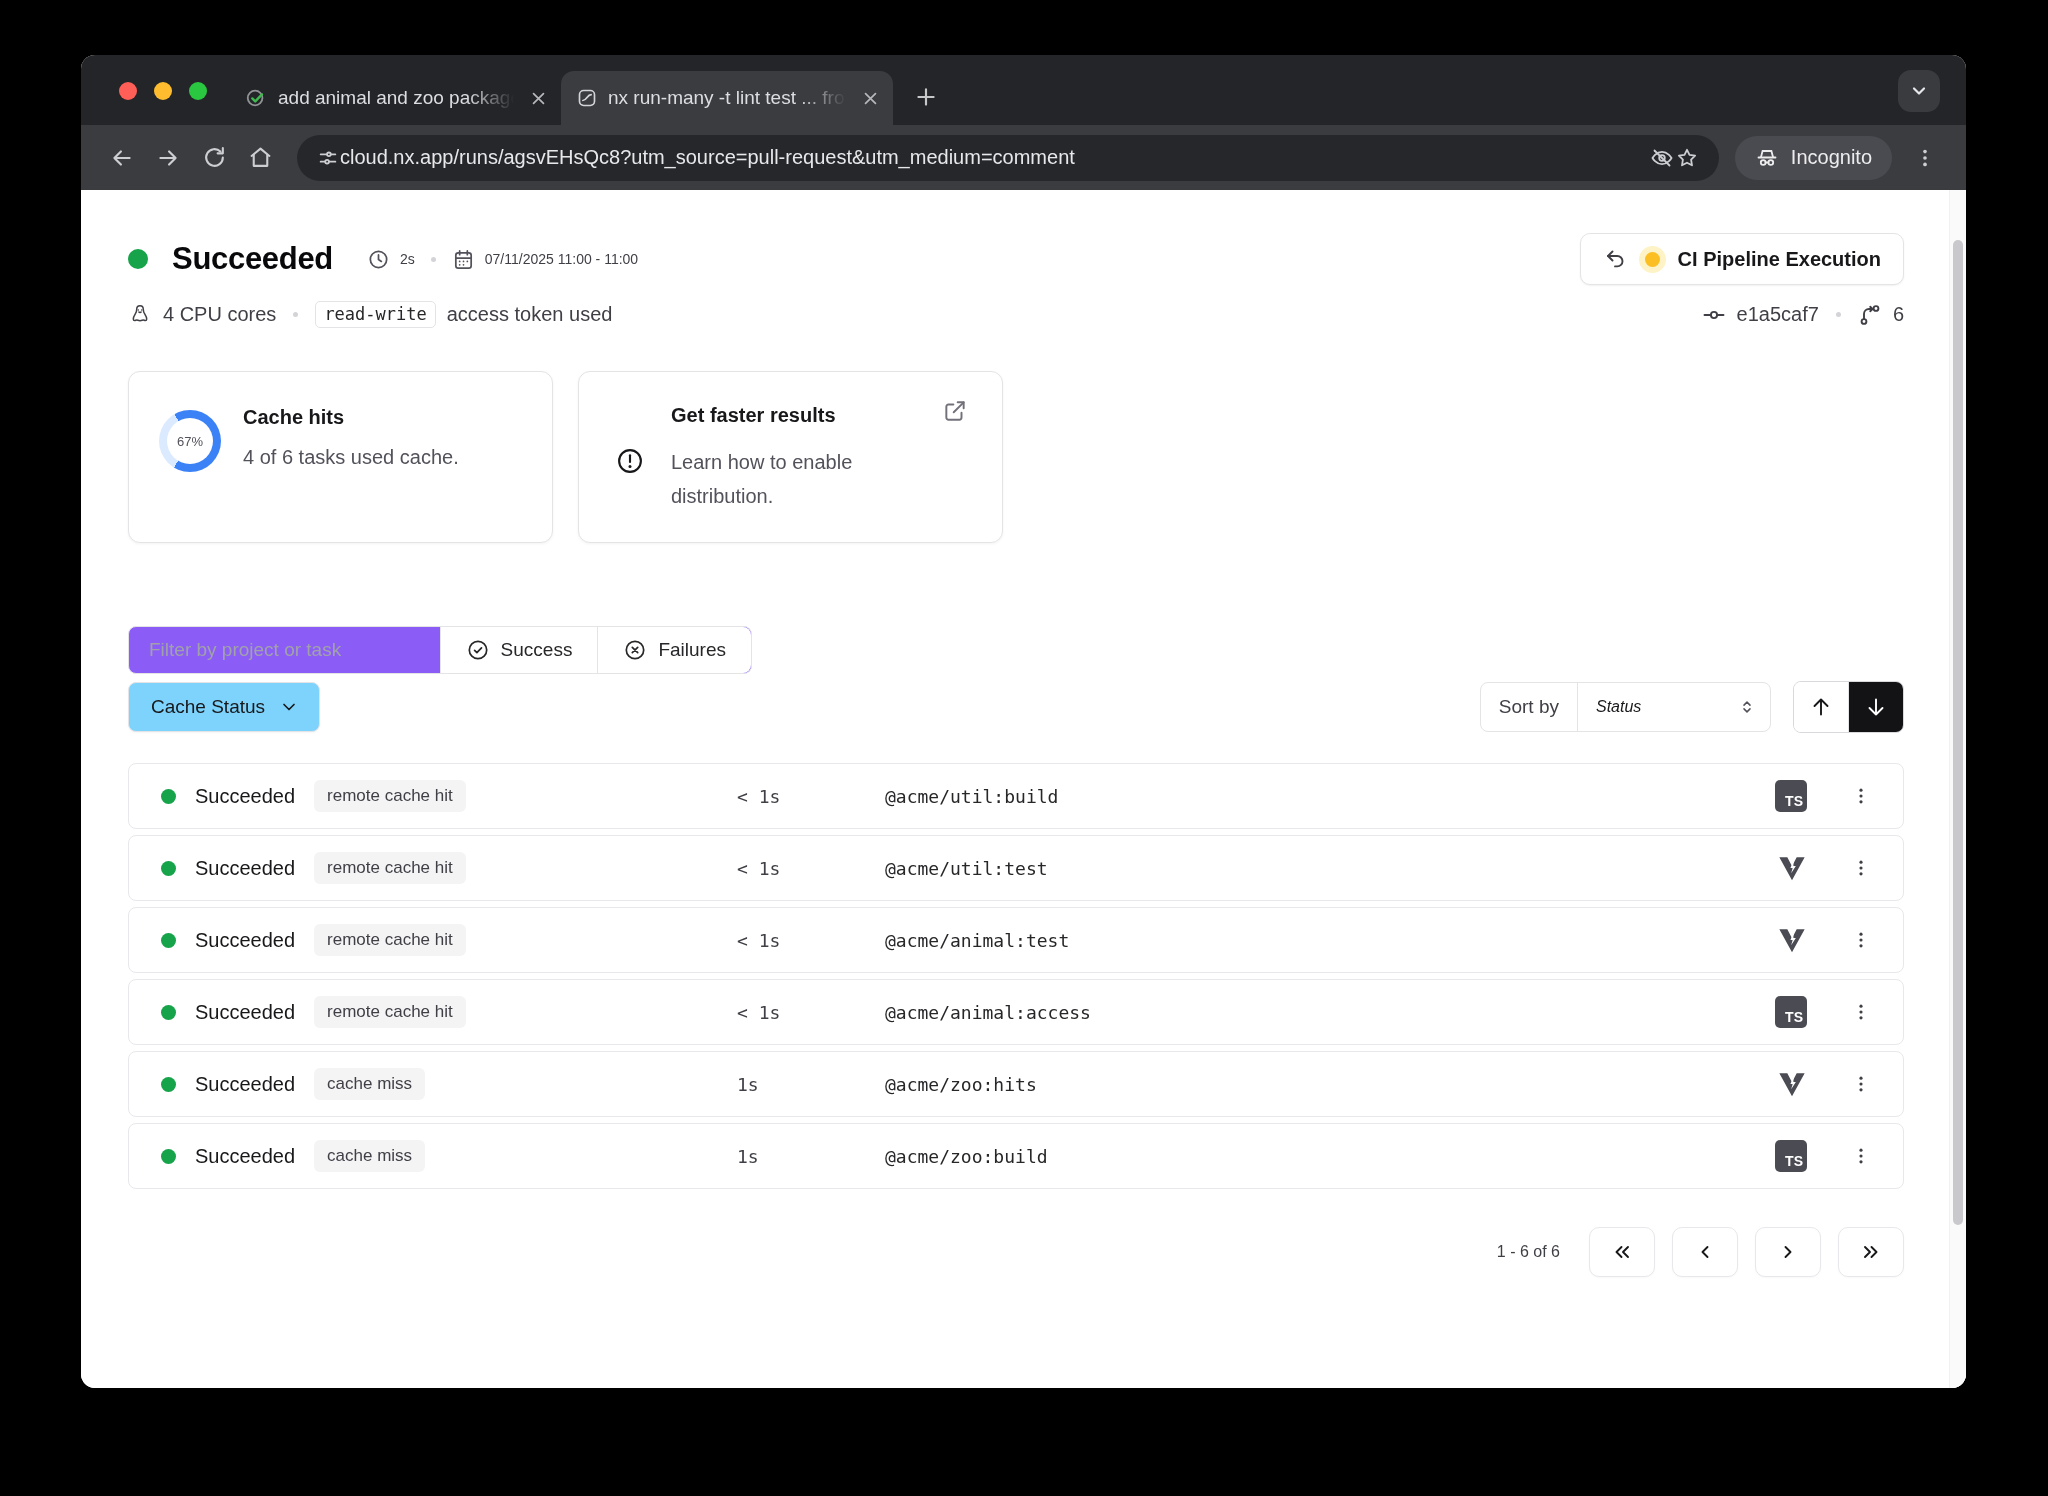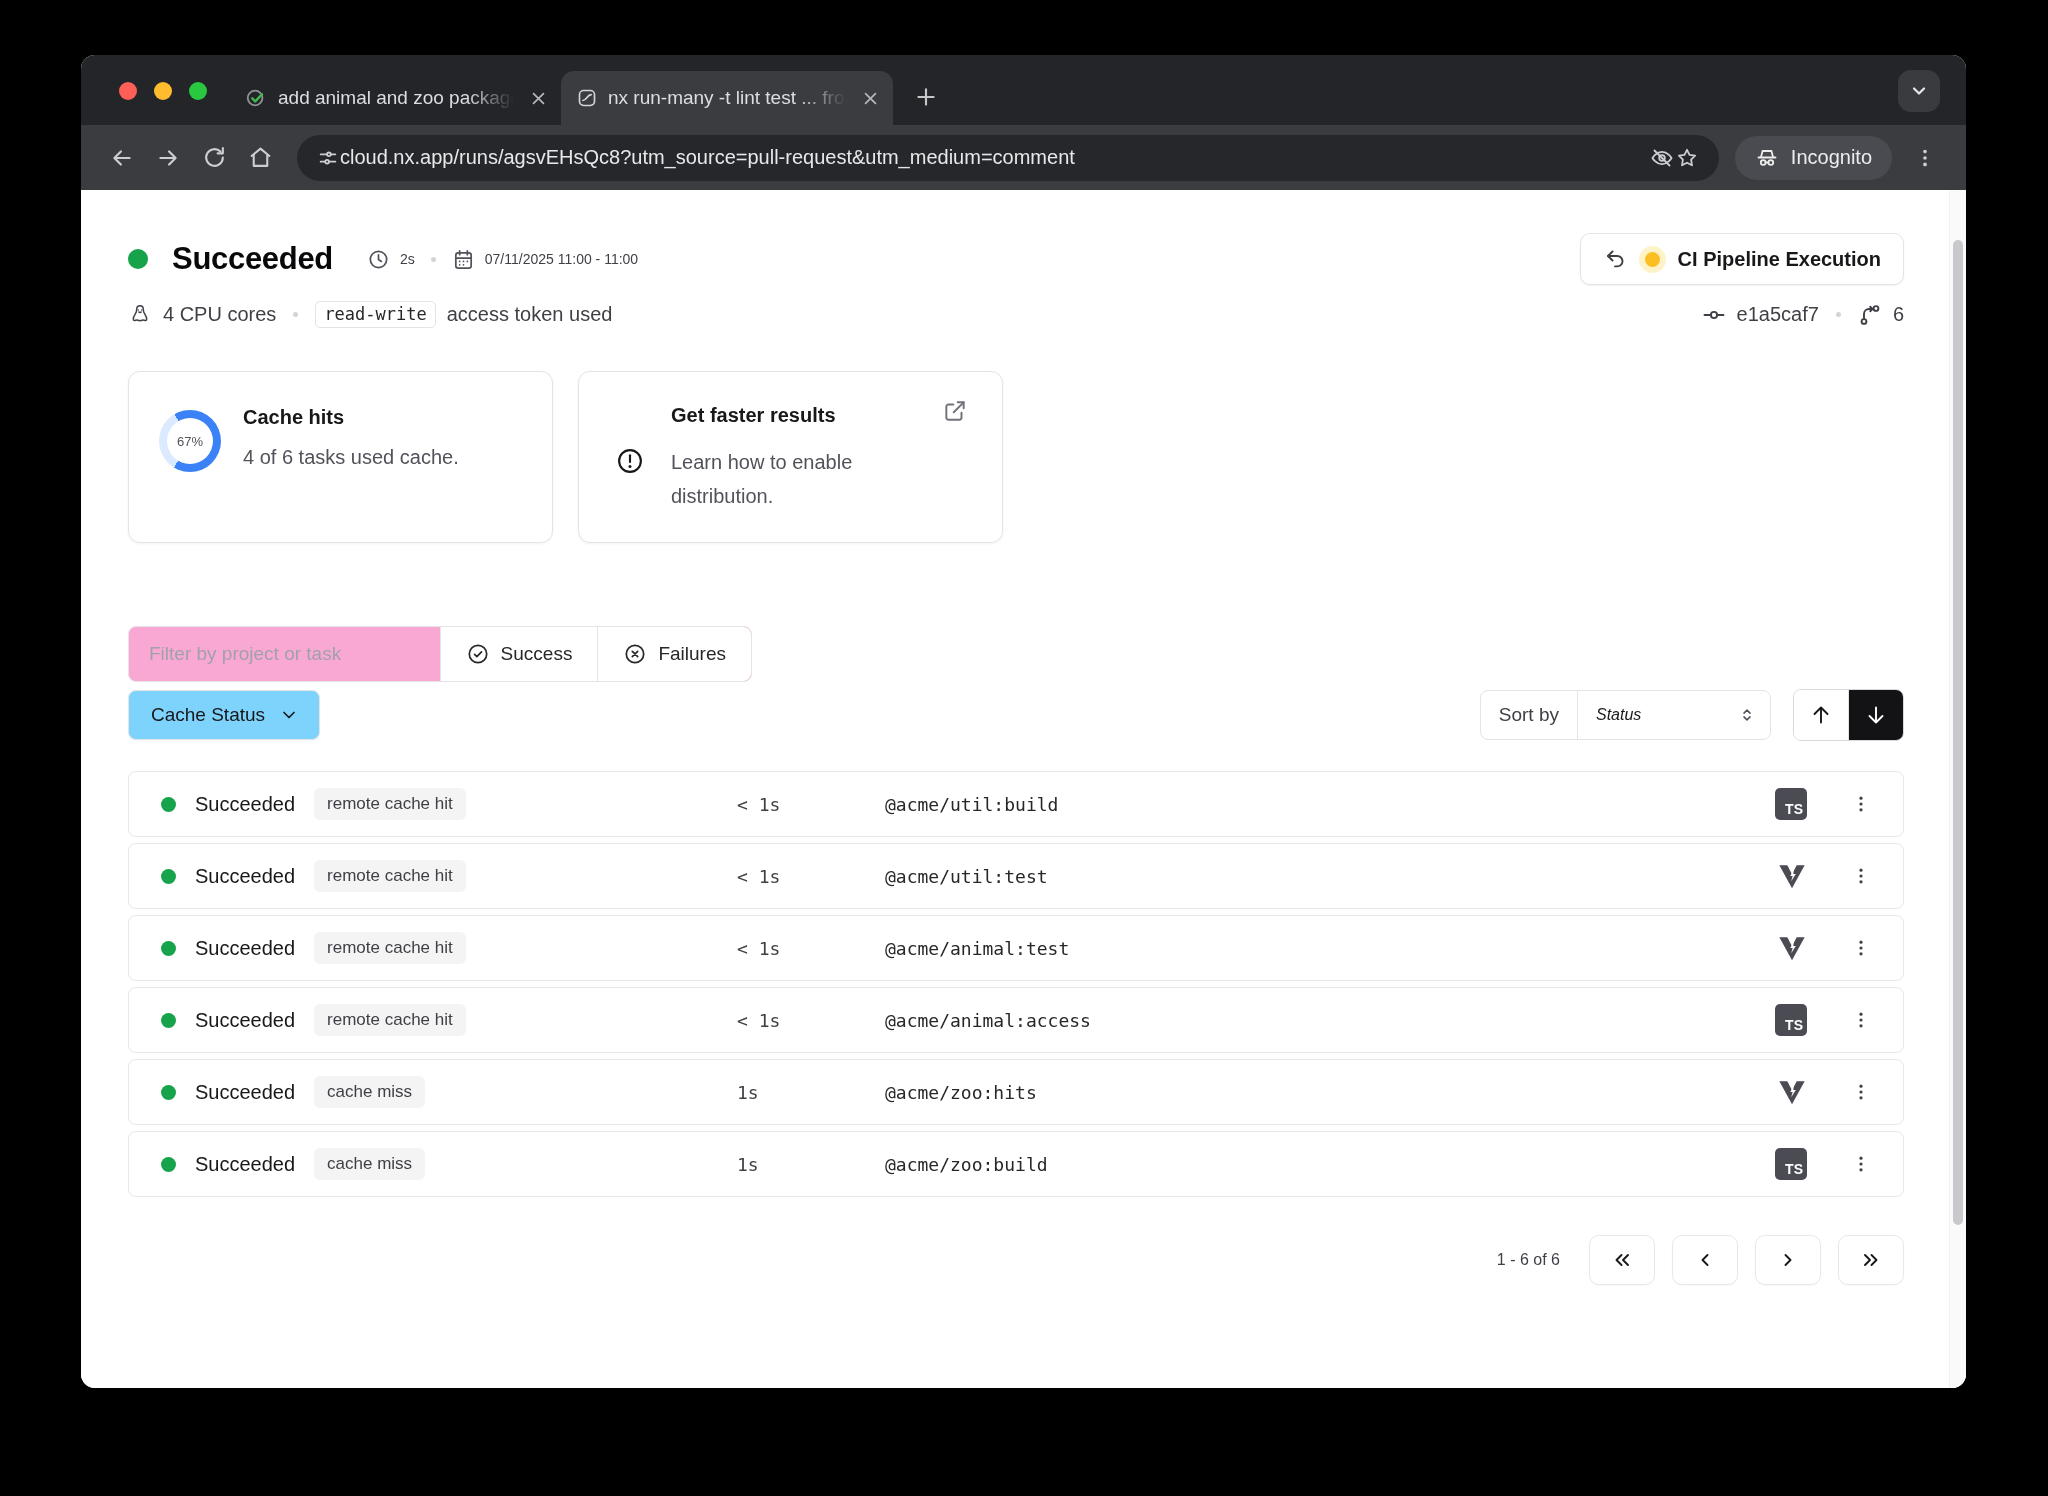--- a/index.html
+++ b/index.html
@@ -52,21 +52,21 @@
   .donut{width:62px;height:62px;border-radius:50%;background:conic-gradient(from -30deg,#3b82f6 0 67%,#dbeafe 67% 100%);position:relative;flex:none;margin-top:4px;}
   .donut::after{content:"";position:absolute;inset:8px;background:#fff;border-radius:50%;}
   .donut-label{position:absolute;inset:0;display:grid;place-items:center;font-size:13px;color:#52525b;z-index:1;}
   .card-title{font-size:20px;font-weight:600;color:#18181b;}
   .card-sub{font-size:20px;color:#52525b;margin-top:11px;line-height:34px;}
   .card2 .card-title{position:absolute;left:92px;top:32px;}
   .card2 .card-sub{position:absolute;left:92px;top:62px;width:240px;}
   .alert-icn{position:absolute;left:36px;top:74px;color:#18181b;}
   .ext-icn{position:absolute;right:34px;top:26px;color:#71717a;cursor:pointer;}
 
-  .filter-row{margin-top:83px;display:flex;height:56px;width:624px;border:1px solid #e4e4e7;border-radius:8px;background:#f9a8d4;box-sizing:border-box;align-items:stretch;}
+  .filter-row{margin-top:83px;display:flex;height:48px;width:624px;border:1px solid #e4e4e7;border-radius:8px;background:#8b5cf6;box-sizing:border-box;align-items:stretch;}
   .filter-input{width:300px;border:none;outline:none;padding:0 20px;font-size:19px;color:#18181b;background:transparent;font-family:"Liberation Sans",sans-serif;}
   .filter-input::placeholder{color:#a1a1aa;}
   .fbtn{display:flex;align-items:center;gap:11px;padding:0 25px;font-size:19px;color:#27272a;border-left:1px solid #e4e4e7;cursor:pointer;background:#fff;}
   .fbtn:last-child{border-radius:0 8px 8px 0;}
 
   .controls{margin-top:7px;display:flex;align-items:center;}
   .cache-status-btn{height:50px;padding:0 20px 0 22px;border:1px solid #e4e4e7;border-radius:8px;display:flex;align-items:center;gap:14px;font-size:19px;color:#18181b;background:#7dd3fc;box-shadow:0 1px 2px rgba(0,0,0,.04);cursor:pointer;}
   .controls-right{margin-left:auto;display:flex;align-items:center;gap:22px;}
   .sort-group{display:flex;height:50px;border:1px solid #e4e4e7;border-radius:8px;overflow:hidden;background:#fff;box-sizing:border-box;}
   .sort-label{display:flex;align-items:center;padding:0 18px;font-size:19px;color:#3f3f46;border-right:1px solid #e4e4e7;}

